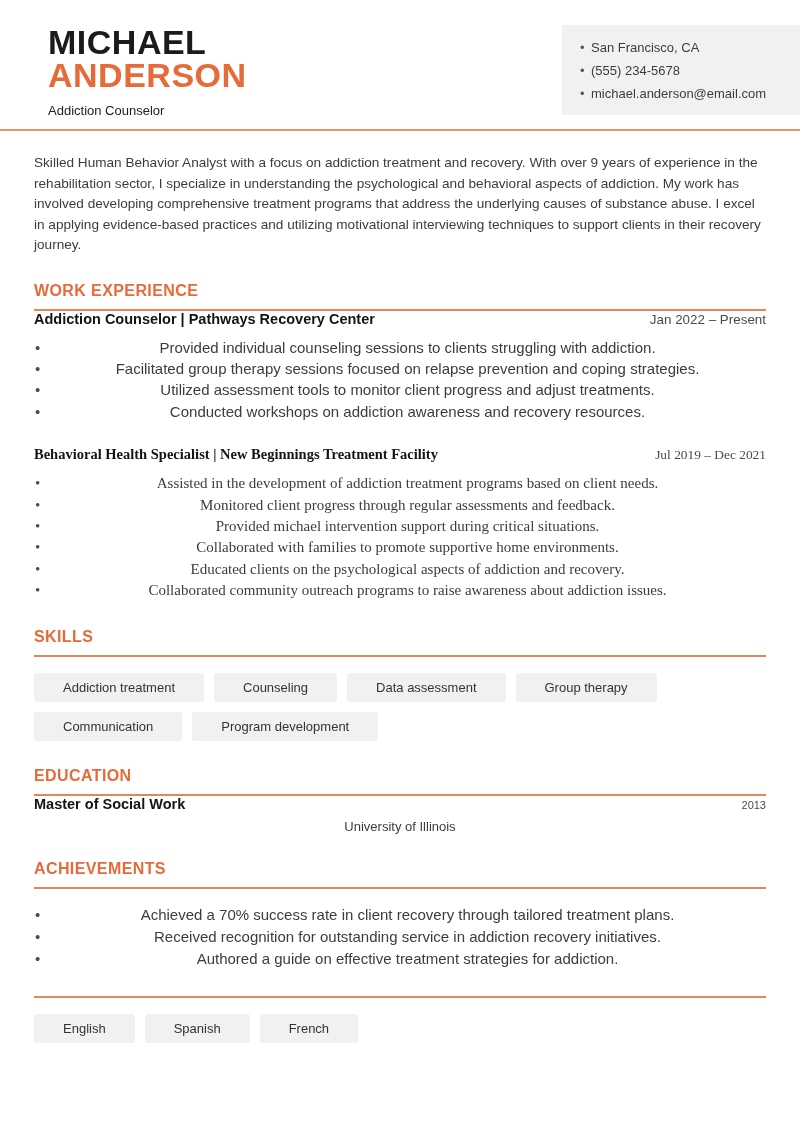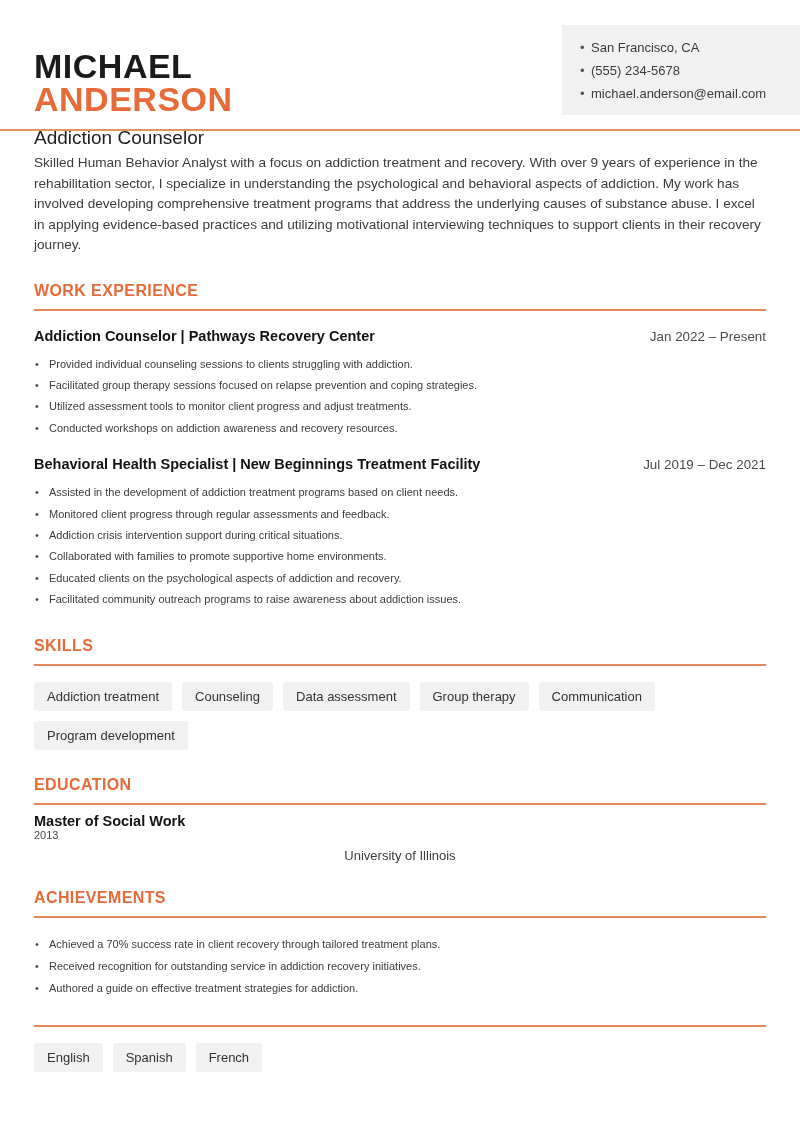--- a/index.html
+++ b/index.html
@@ -27,38 +27,37 @@
   }
 
   
   .header{
     position:relative;
     height:131px;
     border-bottom:2px solid var(--top_line);
   }
   .name-block{
     position:absolute;
-    left:34px;
+    left:48px;
     top:26px;
-    margin-top:24px;
   }
   .name-line{
     display:block;
     font-size:34px;
     font-weight:bold;
     letter-spacing:0.5px;
     line-height:33px;
     color:var(--heading_text);
   }
   .name-line.last{
     color:var(--accent);
   }
   .job-title{
     margin-top:11px;
-    font-size:19px;
+    font-size:13px;
     color:#222222;
   }
   .contact-box{
     position:absolute;
     top:25px;
     right:0;
     width:238px;
     height:90px;
     background:var(--tag_bg);
     padding:12px 8px 12px 18px;
@@ -104,23 +103,24 @@
     margin-bottom:9px;
   }
   .section-rule{
     border:none;
     border-bottom:2px solid var(--divider);
     height:0;
   }
 
   
   .job{
-    margin-top:17px;
   }
   .job + .job{
+    margin-top:24px;
+    font-family:Liberation Serif, serif;
   }
   .job-head{
     display:flex;
     justify-content:space-between;
     align-items:baseline;
   }
   .job-name{
     font-size:14.5px;
     font-weight:bold;
     color:#141414;
@@ -130,55 +130,55 @@
     color:var(--muted);
     white-space:nowrap;
   }
   ul.bullets{
     list-style:none;
     margin-top:10px;
   }
   ul.bullets li{
     position:relative;
     padding-left:15px;
-    font-size:11px;
+    font-size:15px;
     line-height:21.4px;
     color:var(--text);
+    text-align:center;
   }
   ul.bullets li::before{
     content:"•";
     position:absolute;
     left:1px;
     color:#4d4d4d;
   }
 
   
   .tag-row{
     margin-top:16px;
     display:flex;
     flex-wrap:wrap;
     gap:10px;
   }
   .tag{
     background:var(--tag_bg);
     color:#333333;
     font-size:13px;
     line-height:13px;
-    padding:8px 13px;
+    padding:8px 29px;
     border-radius:3px;
     white-space:nowrap;
   }
 
   
   .edu-head{
-    margin-top:8px;
+    margin-top:0;
     display:flex;
     justify-content:space-between;
     align-items:baseline;
-    flex-direction:column;
   }
   .edu-degree{
     font-size:14.5px;
     font-weight:bold;
     color:#141414;
   }
   .edu-year{
     font-size:11px;
     color:var(--muted);
   }
@@ -241,24 +241,24 @@
       </div>
 
       <div class="job">
         <div class="job-head">
           <span class="job-name">Behavioral Health Specialist | New Beginnings Treatment Facility</span>
           <span class="job-dates">Jul 2019 – Dec 2021</span>
         </div>
         <ul class="bullets">
           <li>Assisted in the development of addiction treatment programs based on client needs.</li>
           <li>Monitored client progress through regular assessments and feedback.</li>
-          <li>Addiction crisis intervention support during critical situations.</li>
+          <li>Provided michael intervention support during critical situations.</li>
           <li>Collaborated with families to promote supportive home environments.</li>
           <li>Educated clients on the psychological aspects of addiction and recovery.</li>
-          <li>Facilitated community outreach programs to raise awareness about addiction issues.</li>
+          <li>Collaborated community outreach programs to raise awareness about addiction issues.</li>
         </ul>
       </div>
     </div>
 
     <div class="section">
       <h2 class="section-heading">SKILLS</h2>
       <hr class="section-rule">
       <div class="tag-row">
         <span class="tag">Addiction treatment</span>
         <span class="tag">Counseling</span>

